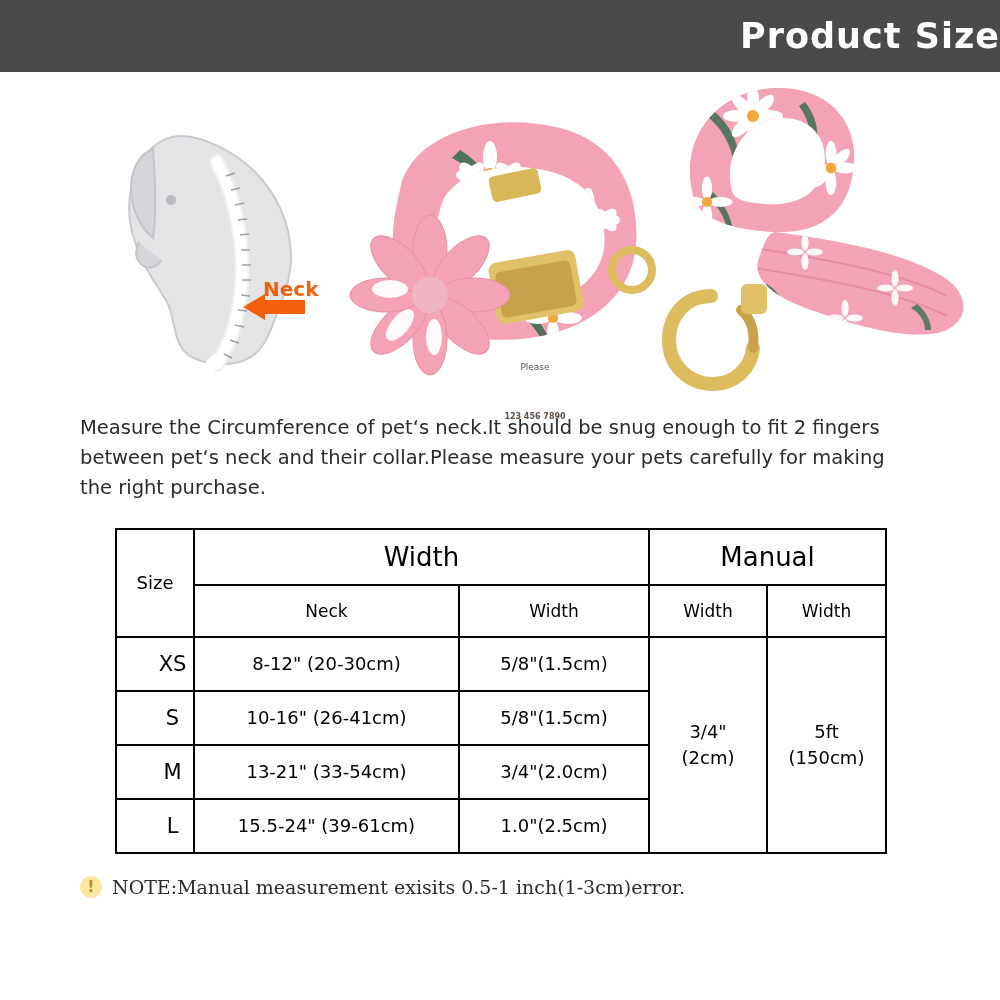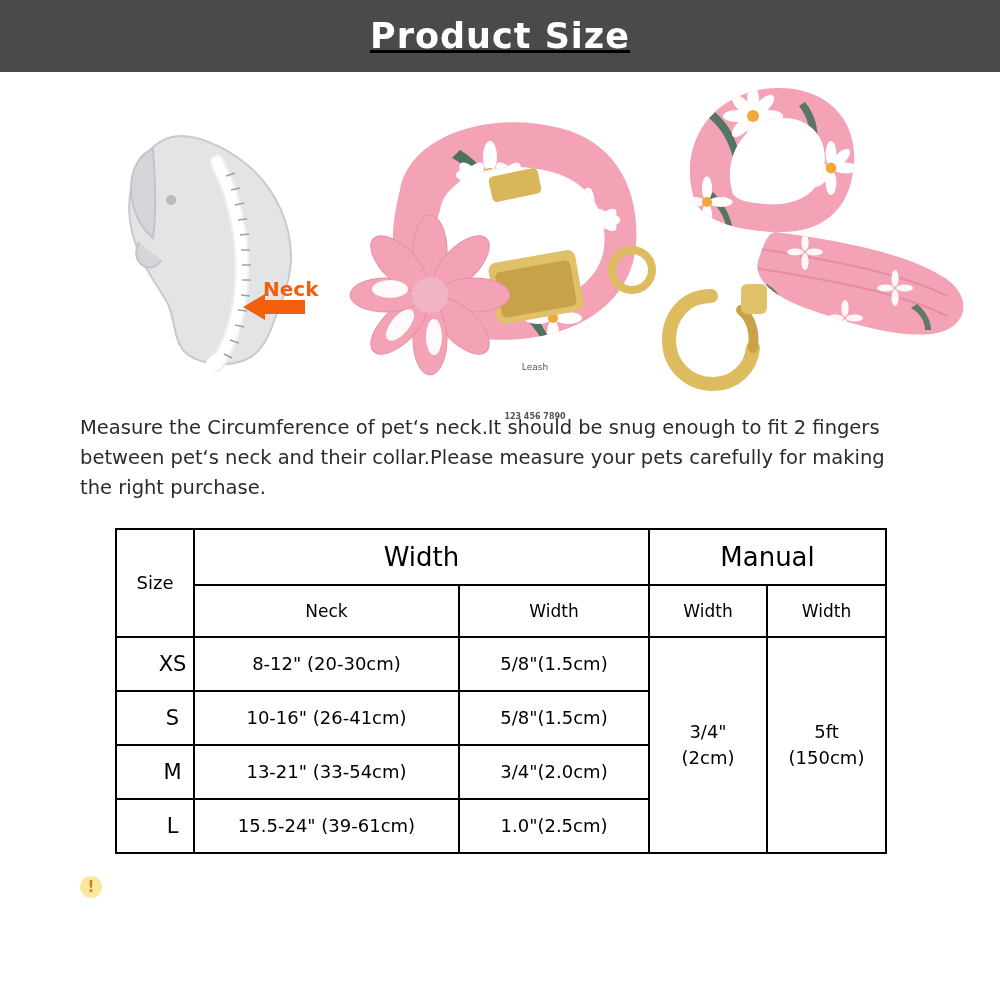--- a/index.html
+++ b/index.html
@@ -19,22 +19,21 @@
     height: 1000px;
     position: relative;
     background: #ffffff;
   }
   
   .header {
     height: 72px;
     background: #4a4a4a;
     display: flex;
     align-items: center;
-    justify-content: center;
-    text-decoration: underline;
+    justify-content: flex-end;
   }
   .header-title {
     color: #ffffff;
     font-size: 35px;
     font-weight: bold;
     letter-spacing: 1px;
     font-family: "DejaVu Sans", sans-serif;
   }
   
   .illustration {
@@ -317,21 +316,21 @@
             <ellipse cx="-31" cy="-31" rx="17" ry="36" transform="rotate(-45 -31 -31)"></ellipse>
           </g>
           <g fill="#ffffff" opacity="0.95">
             <ellipse cx="-30" cy="30" rx="9" ry="19" transform="rotate(40 -30 30)"></ellipse>
             <ellipse cx="-40" cy="-6" rx="18" ry="9"></ellipse>
             <ellipse cx="4" cy="42" rx="8" ry="18"></ellipse>
           </g>
           <circle cx="0" cy="0" r="18" fill="#f0b5c3"></circle>
         </g>
       </svg>
-      <div class="engrave-text engrave-name" style="left:164px;top:282px;">Leash</div>
+      <div class="engrave-text engrave-name" style="left:164px;top:282px;">Please</div>
       <div class="engrave-text engrave-phone" style="left:164px;top:296px;margin-top:36px;">123 456 7890</div>
     </div>
 
     <div class="leash-wrap">
       <svg width="330" height="330" viewBox="0 0 330 330" xmlns="http://www.w3.org/2000/svg">
         <defs>
           <clipPath id="handleClip">
             <path d="M40 130 C20 70, 60 18, 120 16 C178 14, 210 56, 196 110 C188 144, 160 160, 128 160 C90 160, 52 152, 40 130 Z
                      M78 122 C66 86, 90 48, 124 46 C158 44, 176 70, 168 100 C160 128, 132 134, 110 132 C94 130, 84 130, 78 122 Z" clip-rule="evenodd"></path>
           </clipPath>
@@ -474,15 +473,16 @@
           <td class="cell cell-size">L</td>
           <td class="cell">15.5-24" (39-61cm)</td>
           <td class="cell">1.0"(2.5cm)</td>
         </tr>
       </tbody>
     </table>
   </div>
 
   <div class="note">
     <div class="note-icon">!</div>
+    <div>NOTE:Manual measurement exisits 0.5-1 inch(1-3cm)error.</div>
   </div>
 
 </div>
 
 </body></html>

